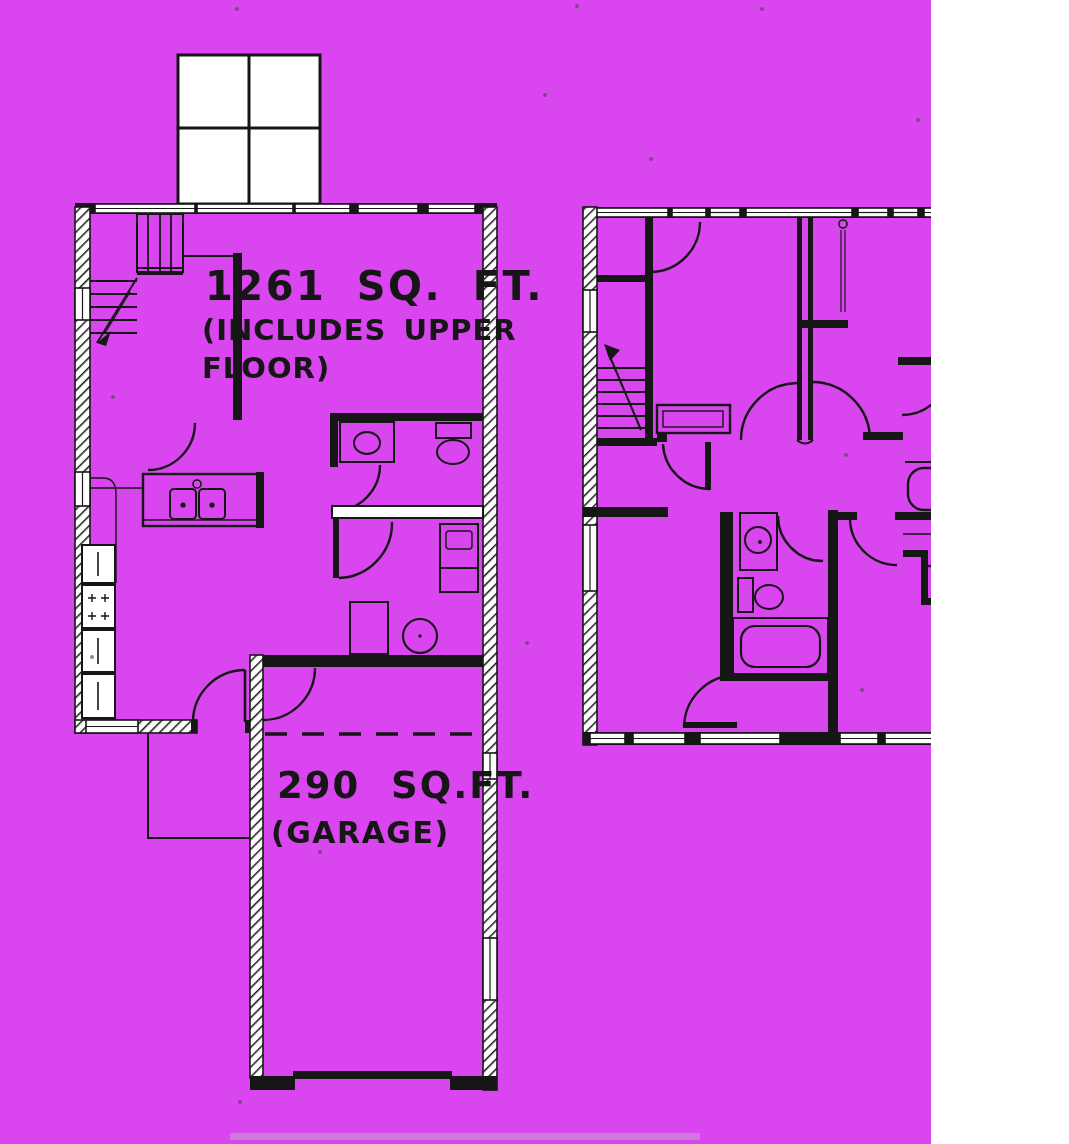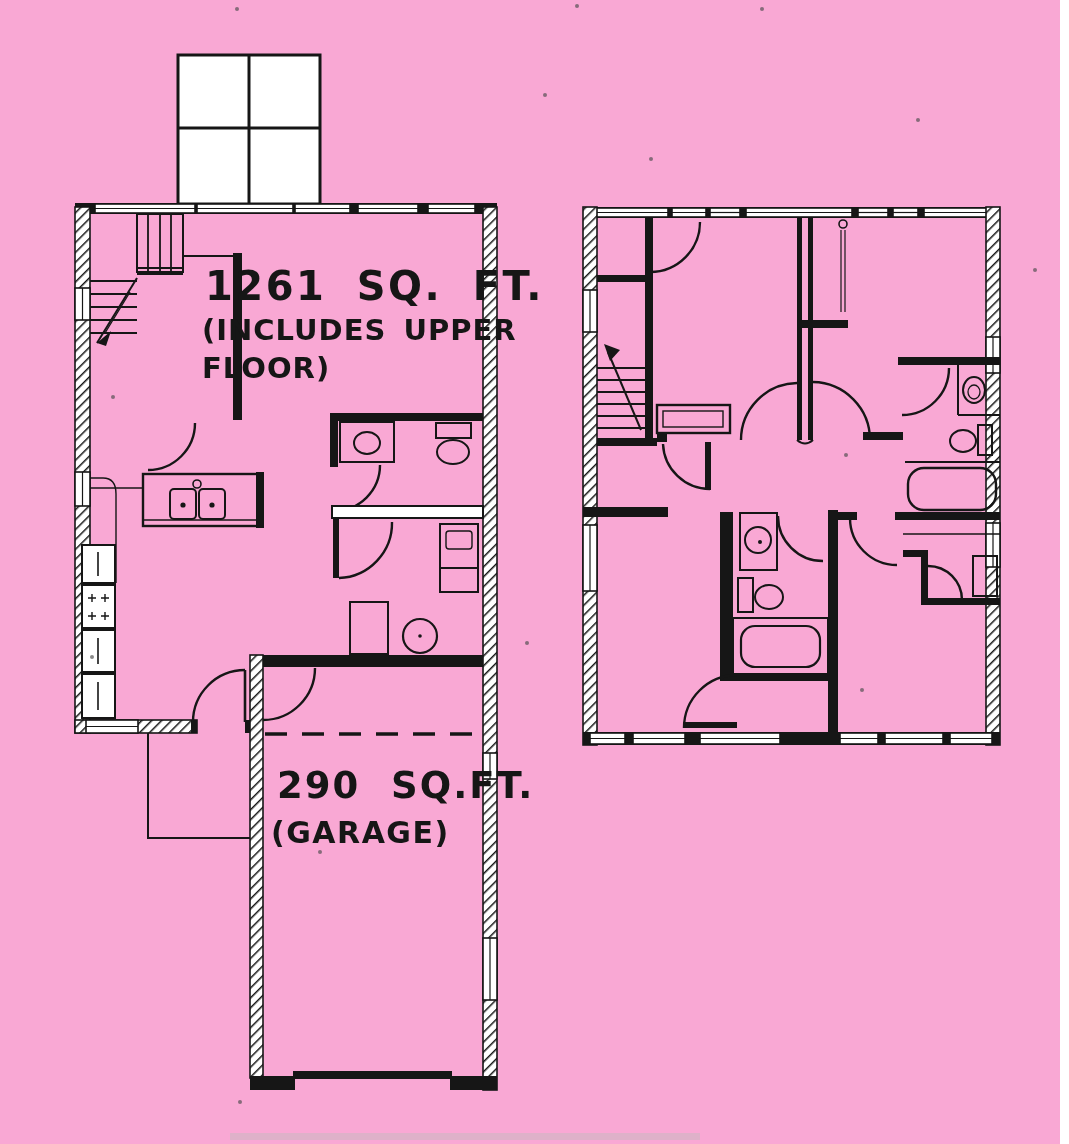--- a/index.html
+++ b/index.html
@@ -1,16 +1,16 @@
 <!DOCTYPE html>
 <html><head>
 <meta charset="utf-8">
 <style>
   html,body{margin:0;padding:0;background:#ffffff;}
-  .sheet{position:relative;width:1060px;height:1144px;background:#f9a8d4;overflow:hidden;}
+  .sheet{position:relative;width:931px;height:1144px;background:#d946ef;overflow:hidden;}
   svg{position:absolute;left:0;top:0;}
   .wall{fill:#161616;}
   .hatchwall{fill:url(#hatch);stroke:#161616;stroke-width:1.6;}
   .ln{stroke:#161616;fill:none;}
   .fxthin{stroke:#161616;fill:none;stroke-width:1.4;}
   .arc{stroke:#161616;fill:none;stroke-width:2.4;}
   .win{fill:#ffffff;stroke:#161616;stroke-width:1.6;}
   .winline{stroke:#161616;stroke-width:1.2;}
   .openbox{fill:#ffffff;stroke:#161616;stroke-width:2;}
   .area-big{font-family:"DejaVu Sans",sans-serif;font-weight:bold;font-size:40px;letter-spacing:2.5px;word-spacing:14px;fill:#161616;}

